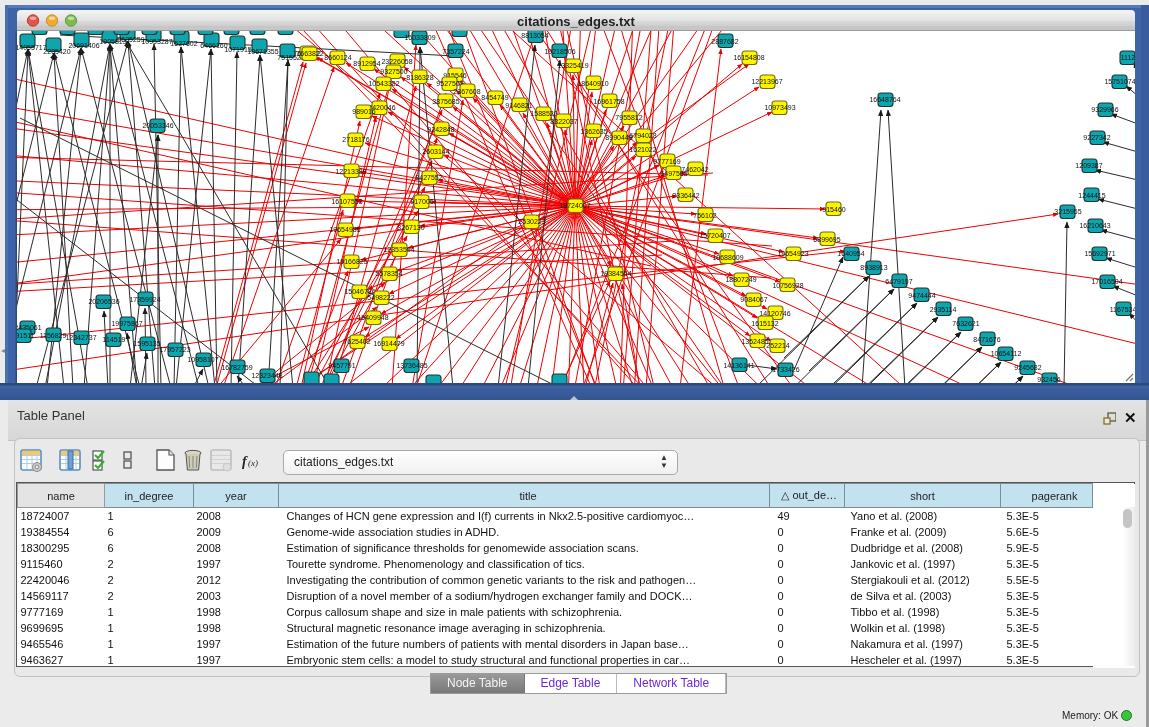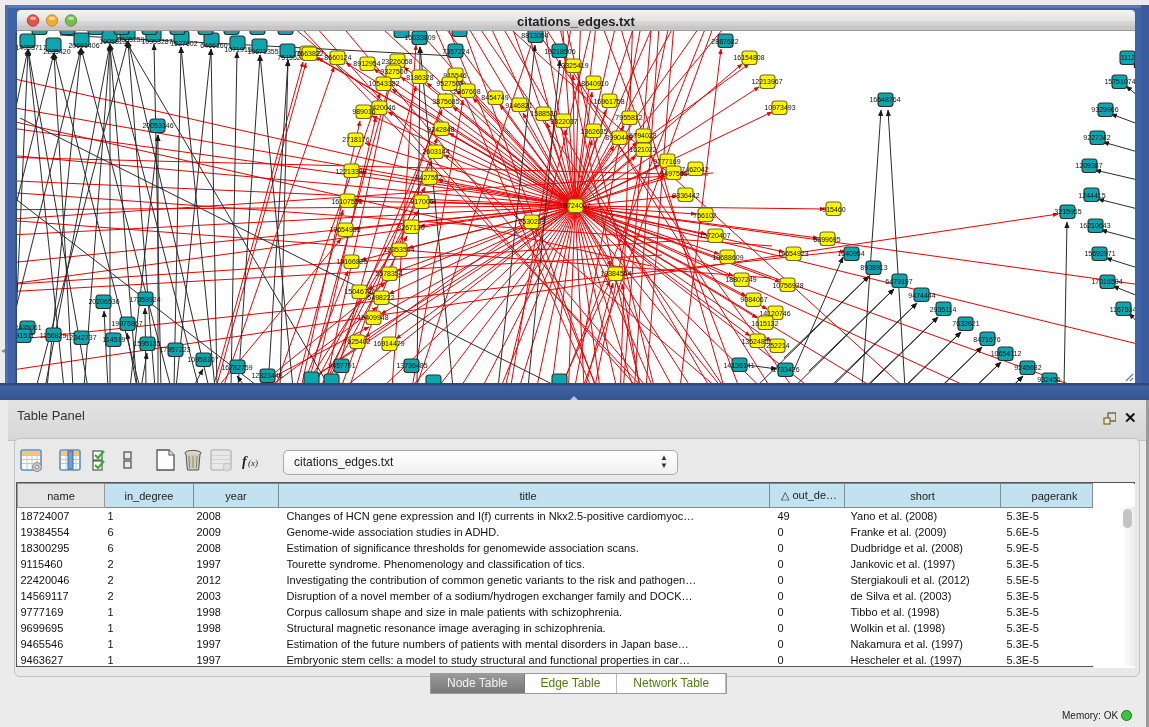--- a/index.html
+++ b/index.html
@@ -19,21 +19,21 @@
 th.c1 { background:#e4e4e4; border-color:#999;text-align:center; }
 th.c5 { text-align:center; padding-left:4px; }
 th.c8, td.c8 { border:none; background:#fff; }
 td { height:16px; overflow:hidden; white-space:nowrap; padding:0 0 0 3px; }
 td.c5 { padding-left:8px; } td.c6 { padding-left:6px; } td.c7 { padding-left:6px; }
 .c1 { width:87px; } .c2 { width:89px; } .c3 { width:85px;margin-top:8px; } .c4 { width:491px;padding-left:8px; }
 .c5 { width:75px; } .c6 { width:156px; } .c7 { width:92px;padding-left:16px; } .c8 { width:42px; }
 .sbar { position:absolute; left:1122px; top:507px; width:13px; height:159px; background:linear-gradient(90deg,#fff,#ececec); }
 .sthumb { position:absolute; left:1123px; top:509px; width:9px; height:19px; background:#c4c4c4; border-radius:5px; }
 .tabs { position:absolute; left:430px; top:673px; height:21px; display:flex; border:1px solid #9a9a9a; border-radius:0; overflow:hidden; background:#fff; }
-.tab { font-size:12px; color:#4d7c0f; line-height:19px; padding:0 16px; border-right:1px solid #bbb; }
+.tab { font-size:12px; color:#6d28d9; line-height:19px; padding:0 16px; border-right:1px solid #bbb; }
 .tab.sel { background:linear-gradient(#9a9a9a,#787878); color:#f4f4f4; border-right:1px solid #787878; }
 .mem { position:absolute; left:1062px; top:710px; font-size:10px; color:#222; }
 .memdot { position:absolute; left:1121px; top:710px; width:11px; height:11px; border-radius:50%; background:#35c838; border:1px solid #2a6e2a; }
 .redge { position:absolute; left:1146px; top:400px; width:3px; height:327px; background:#9a9a9a; }
 .larrow { position:absolute; left:1px; top:346px; width:6px; height:8px; color:#888; font-size:8px; }
 </style></head>
 <body>
 <div class="page">
 <div class="net">
       <svg width="1149" height="400" viewBox="0 0 1149 400" style="display:block">

